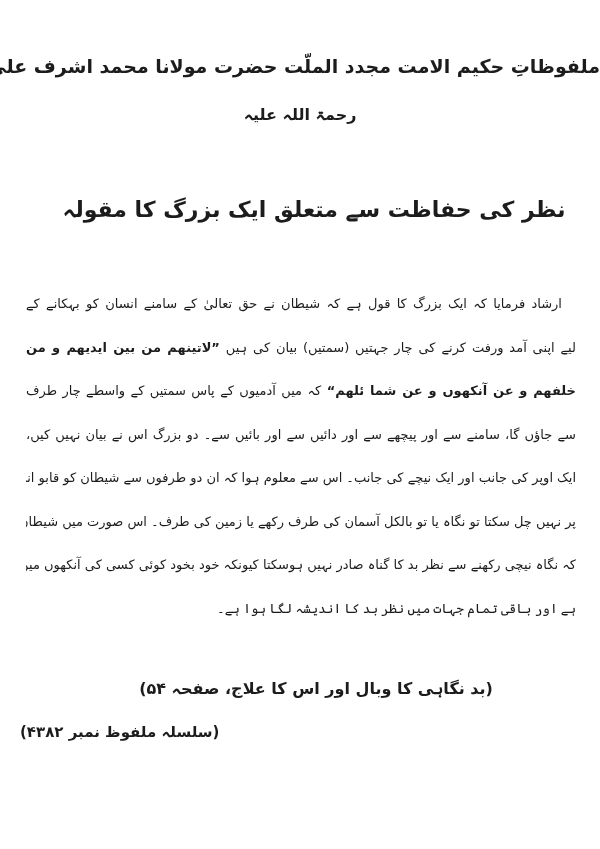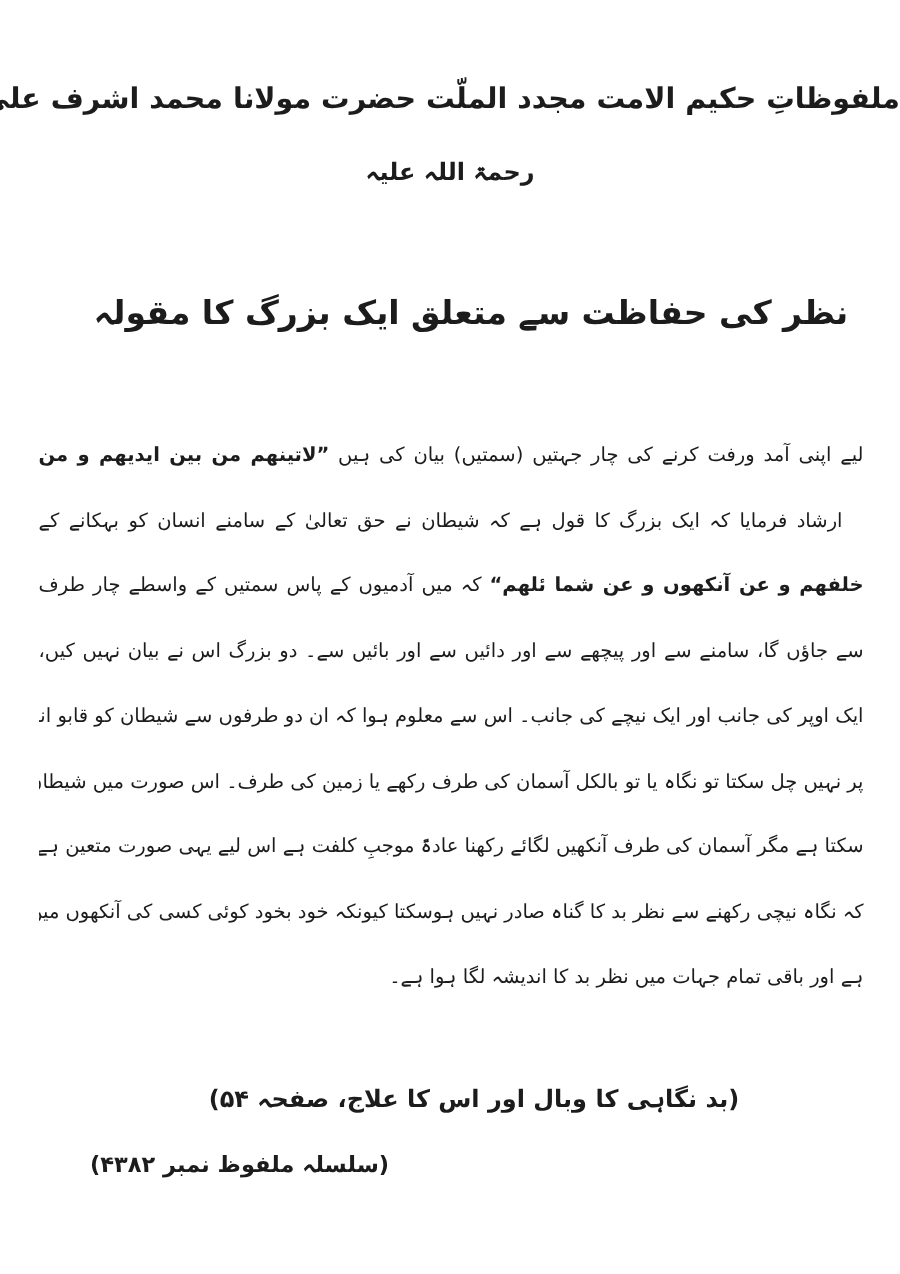--- a/index.html
+++ b/index.html
@@ -51,60 +51,60 @@
     line-height: 43.5px;
     height: 43.5px;
     text-align: justify;
     text-align-last: justify;
     white-space: nowrap;
   }
   .body-text .line.first { padding-right: 14px; }
   .body-text .line.last {
     text-align: center;
     text-align-last: right;
+    font-family: Liberation Serif, serif;
   }
   .arabic { font-weight: bold; }
   .citation-source {
     margin-top: 44px;
     direction: rtl;
     text-align: center;
     font-size: 16px;
     font-weight: bold;
     line-height: 30px;
     transform: translateX(16px);
   }
   .citation-series {
     margin-top: 14px;
     direction: rtl;
     text-align: left;
-    padding-left: 60px;
+    padding-left: 20px;
     font-size: 15px;
     font-weight: bold;
     line-height: 28px;
   }
 </style>
 </head>
 <body>
 
 <div class="page">
 
   <div class="title">ملفوظاتِ حکیم الامت مجدد الملّت حضرت مولانا محمد اشرف علی تھانوی</div>
 
   <div class="honorific">رحمۃ اللہ علیہ</div>
 
   <div class="subtitle">نظر کی حفاظت سے متعلق ایک بزرگ کا مقولہ</div>
 
   <div class="body-text">
+      <div class="line first"><span>ارشاد فرمایا کہ ایک بزرگ کا قول ہے کہ شیطان نے حق تعالیٰ کے سامنے انسان کو بہکانے کے</span></div>
       <div class="line"><span>لیے اپنی آمد ورفت کرنے کی چار جہتیں (سمتیں) بیان کی ہیں </span><span class="arabic">”لاتینهم من بین ایدیهم و من</span></div>
-      <div class="line first"><span>ارشاد فرمایا کہ ایک بزرگ کا قول ہے کہ شیطان نے حق تعالیٰ کے سامنے انسان کو بہکانے کے</span></div>
       <div class="line"><span class="arabic">خلفهم و عن آنکھوں و عن شما ئلهم“</span><span> کہ میں آدمیوں کے پاس سمتیں کے واسطے چار طرف</span></div>
       <div class="line"><span>سے جاؤں گا، سامنے سے اور پیچھے سے اور دائیں سے اور بائیں سے۔ دو بزرگ اس نے بیان نہیں کیں،</span></div>
       <div class="line"><span>ایک اوپر کی جانب اور ایک نیچے کی جانب۔ اس سے معلوم ہوا کہ ان دو طرفوں سے شیطان کو قابو انسان</span></div>
       <div class="line"><span>پر نہیں چل سکتا تو نگاہ یا تو بالکل آسمان کی طرف رکھے یا زمین کی طرف۔ اس صورت میں شیطان سے بچ</span></div>
-      <div class="line"><span>سکتا ہے مگر آسمان کی طرف آنکھیں لگائے رکھنا عادۃً موجبِ کلفت ہے اس لیے یہی صورت متعین ہے</span></div>
       <div class="line"><span>کہ نگاہ نیچی رکھنے سے نظر بد کا گناہ صادر نہیں ہوسکتا کیونکہ خود بخود کوئی کسی کی آنکھوں میں تھوڑا ہی گھستا</span></div>
       <div class="line last"><span>ہے اور باقی تمام جہات میں نظر بد کا اندیشہ لگا ہوا ہے۔</span></div>
     </div>
 
   <div class="citation-source">(بد نگاہی کا وبال اور اس کا علاج، صفحہ ۵۴)</div>
 
   <div class="citation-series">(سلسلہ ملفوظ نمبر ۴۳۸۲)</div>
 
 </div>
 

